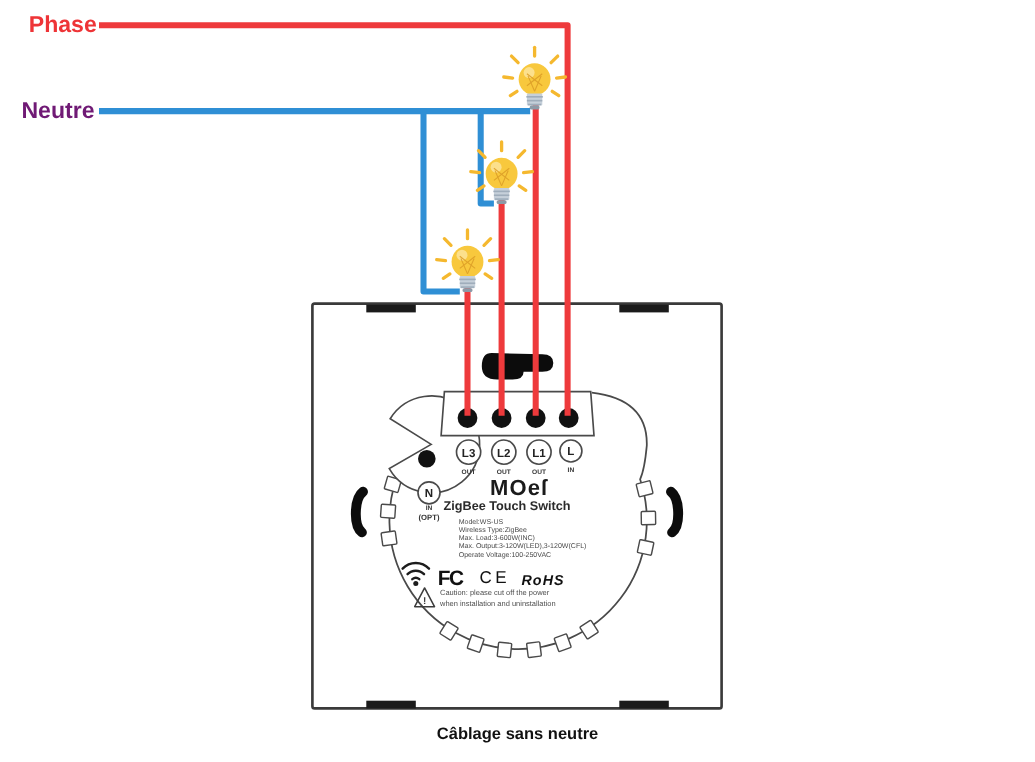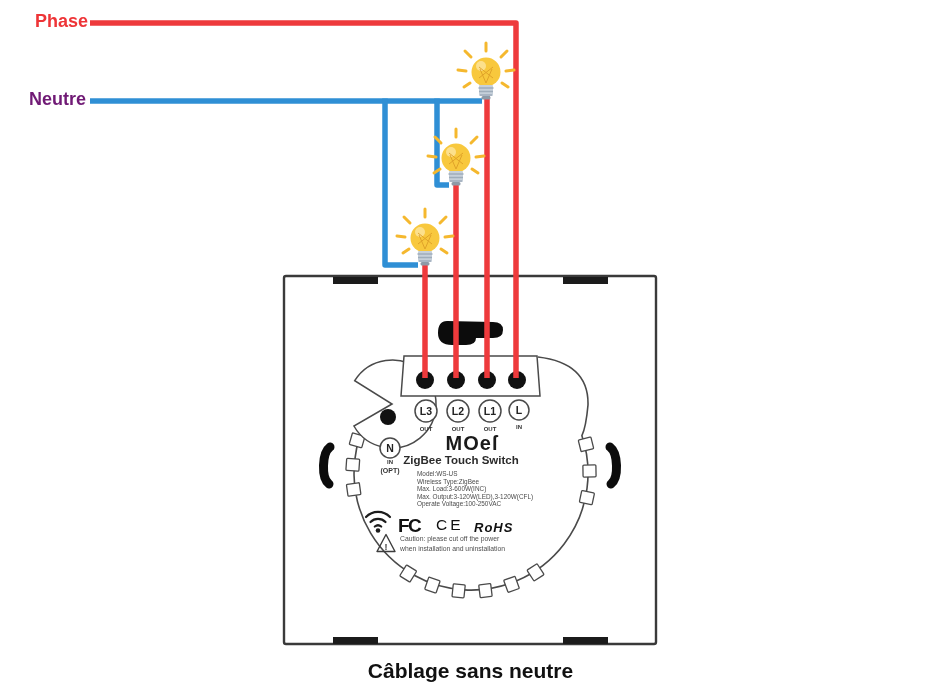--- a/index.html
+++ b/index.html
@@ -2,27 +2,27 @@
 <html><head>
 <meta charset="utf-8">
 <style>
   html,body{margin:0;padding:0;background:#fff;}
   .stage{
     position:relative;width:941px;height:693px;background:#ffffff;
     font-family:"Liberation Sans",sans-serif;overflow:hidden;
   }
   .stage svg{position:absolute;left:0;top:0;}
   .wire-label{
-    position:absolute;font-size:18px;font-weight:bold;letter-spacing:0;
+    position:absolute;font-size:21px;font-weight:bold;letter-spacing:0;
   }
   .wire-label.phase{left:20px;top:11px;width:68px;text-align:right;color:#ee3437;}
   .wire-label.neutral{left:8px;top:89px;width:78px;text-align:right;color:#701a75;}
   .caption{
     position:absolute;left:0;top:659px;width:941px;text-align:center;
-    font-size:21px;font-weight:bold;color:#111;
+    font-size:15px;font-weight:bold;color:#111;
   }
   svg text{font-family:"Liberation Sans",sans-serif;}
   .spec{font-size:6.4px;fill:#4a4a4a;}
   .caution{font-size:6.8px;fill:#4f4f4f;}
   .termlabel{font-size:10.5px;font-weight:bold;fill:#222;}
   .dirlabel{font-size:6px;font-weight:bold;fill:#333;}
 </style>
 </head>
 <body>
 

